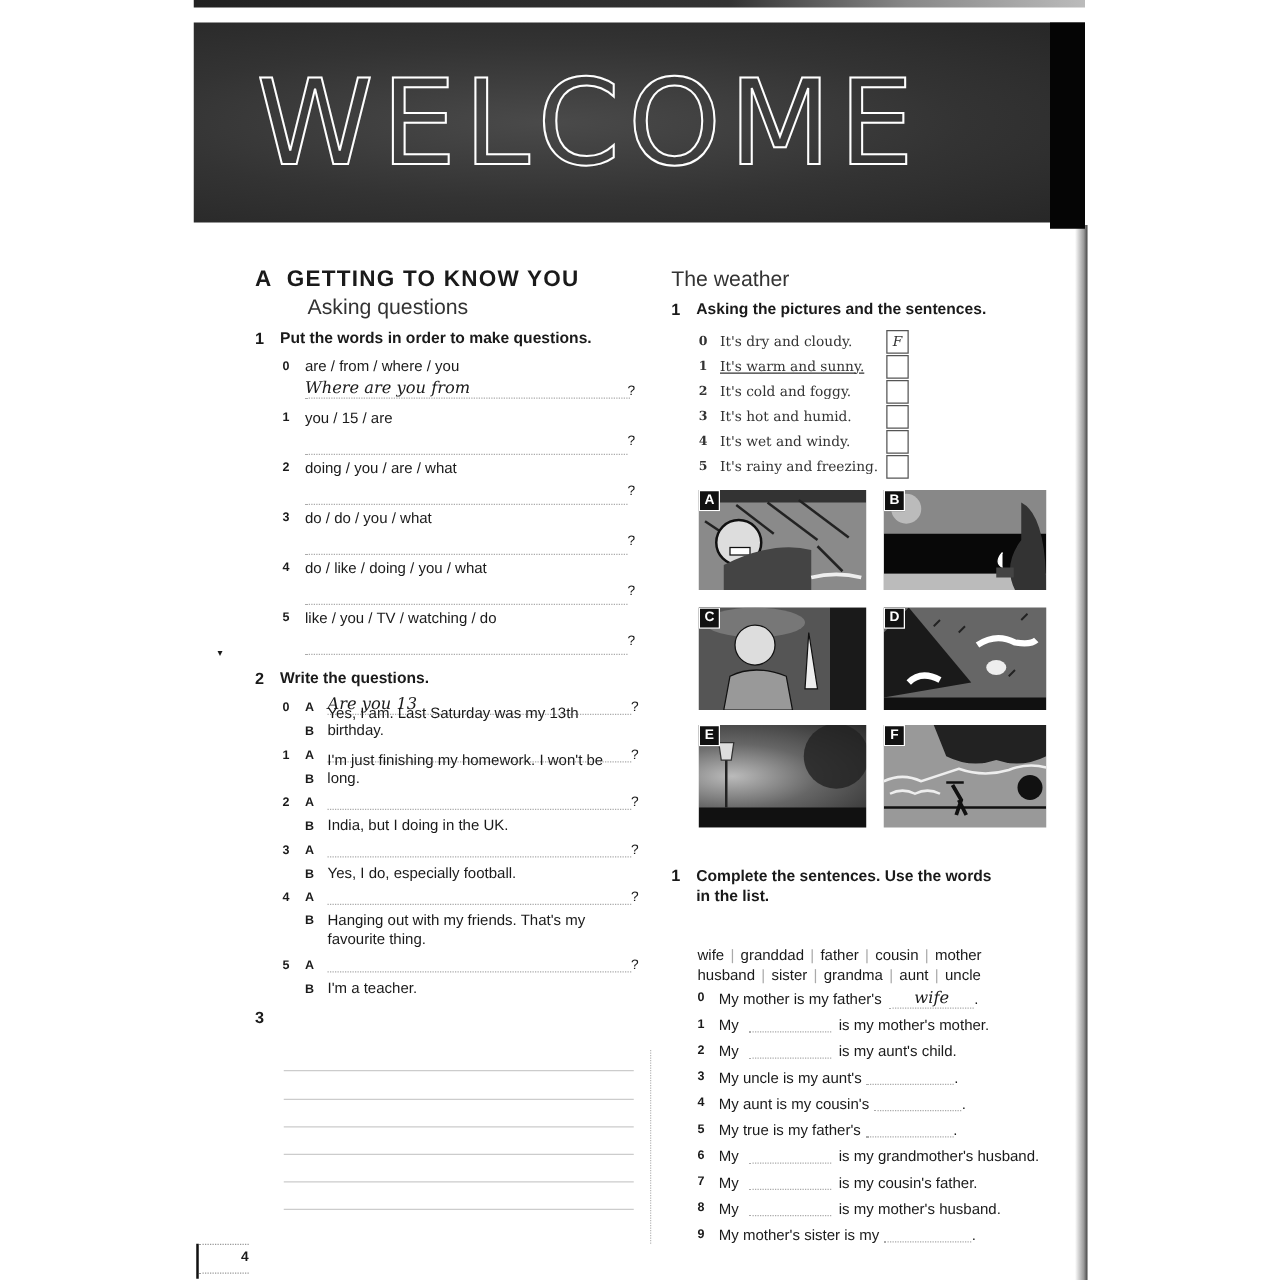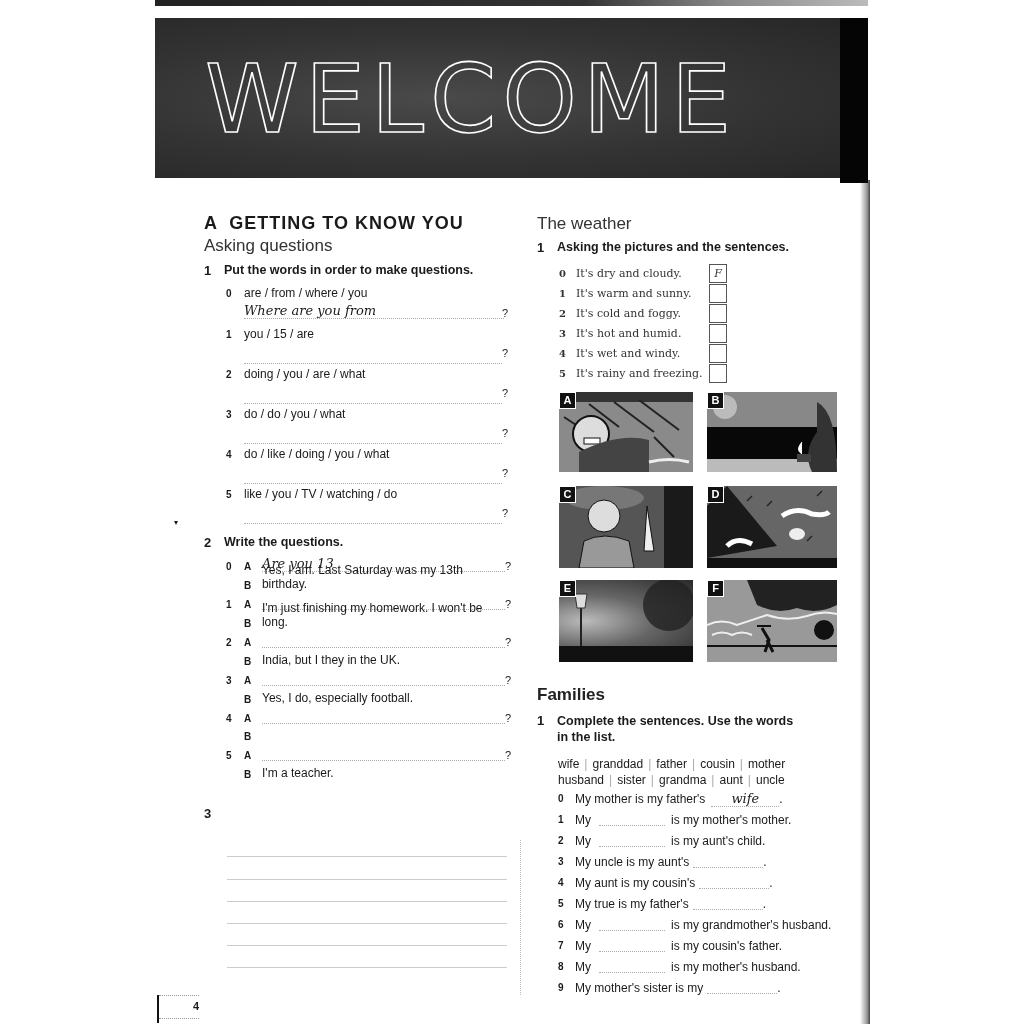--- a/index.html
+++ b/index.html
@@ -33,21 +33,21 @@
 <div class="topstrip"></div>
 <div class="page"></div>
 <div class="page-shadow"></div>
 
 <div class="banner"></div>
 <div class="banner-right"></div>
 <div class="banner-title">WELCOME</div>
 
 <div class="col" style="left:204px;top:213px;width:310px;">
   <div class="h-section" style="white-space:pre;">A  GETTING TO KNOW YOU</div>
-  <div class="h-sub" style="margin-top:2px;">Asking questions</div>
+  <div class="h-sub" style="margin-top:2px;margin-left:42px;">Asking questions</div>
 </div>
 
 <div class="col" style="left:204px;top:263px;width:300px;">
   <div class="ex">
       <span class="num">1</span>
       <span>Put the words in order to make questions.</span>
     </div>
 </div>
 
 <div class="col" style="left:226px;top:286px;width:280px;">
@@ -141,21 +141,21 @@
 
   <div style="display:flex;height:19px;align-items:flex-end;">
     <span style="width:18px;font-weight:bold;font-size:10px;">2</span>
     <span style="width:18px;font-weight:bold;font-size:10px;">A</span>
     <span class="line" style="flex:1;height:12px;"></span>
     <span style="font-size:11px;">?</span>
   </div>
   <div style="display:flex;height:19px;align-items:flex-end;">
     <span style="width:18px;"></span>
     <span style="width:18px;font-weight:bold;font-size:10px;">B</span>
-    <span>India, but I they in the UK.</span>
+    <span>India, but I doing in the UK.</span>
   </div>
 
   <div style="display:flex;height:19px;align-items:flex-end;">
     <span style="width:18px;font-weight:bold;font-size:10px;">3</span>
     <span style="width:18px;font-weight:bold;font-size:10px;">A</span>
     <span class="line" style="flex:1;height:12px;"></span>
     <span style="font-size:11px;">?</span>
   </div>
   <div style="display:flex;height:19px;align-items:flex-end;">
     <span style="width:18px;"></span>
@@ -165,20 +165,21 @@
 
   <div style="display:flex;height:19px;align-items:flex-end;">
     <span style="width:18px;font-weight:bold;font-size:10px;">4</span>
     <span style="width:18px;font-weight:bold;font-size:10px;">A</span>
     <span class="line" style="flex:1;height:12px;"></span>
     <span style="font-size:11px;">?</span>
   </div>
   <div style="display:flex;align-items:flex-start;padding-top:5px;">
     <span style="width:18px;"></span>
     <span style="width:18px;font-weight:bold;font-size:10px;padding-top:2px;">B</span>
+    <span style="width:220px;line-height:15px;">Hanging out with my friends. That's my favourite thing.</span>
   </div>
 
   <div style="display:flex;height:19px;align-items:flex-end;">
     <span style="width:18px;font-weight:bold;font-size:10px;">5</span>
     <span style="width:18px;font-weight:bold;font-size:10px;">A</span>
     <span class="line" style="flex:1;height:12px;"></span>
     <span style="font-size:11px;">?</span>
   </div>
   <div style="display:flex;height:19px;align-items:flex-end;">
     <span style="width:18px;"></span>
@@ -210,21 +211,21 @@
 </div>
 
 <div class="col" style="left:559px;top:263px;width:180px;font-family:'DejaVu Serif',serif;font-size:11px;color:#333;">
   <div style="display:flex;height:20px;align-items:center;">
       <span style="width:17px;font-weight:bold;font-size:10px;">0</span>
       <span style="width:133px;">It's dry and cloudy.</span>
       <span class="box">F</span>
     </div>
   <div style="display:flex;height:20px;align-items:center;">
       <span style="width:17px;font-weight:bold;font-size:10px;">1</span>
-      <span style="width:133px;">It's warm and sunny.</span>
+      <span style="width:133px;text-decoration:underline;">It's warm and sunny.</span>
       <span class="box"></span>
     </div>
   <div style="display:flex;height:20px;align-items:center;">
       <span style="width:17px;font-weight:bold;font-size:10px;">2</span>
       <span style="width:133px;">It's cold and foggy.</span>
       <span class="box"></span>
     </div>
   <div style="display:flex;height:20px;align-items:center;">
       <span style="width:17px;font-weight:bold;font-size:10px;">3</span>
       <span style="width:133px;">It's hot and humid.</span>
@@ -312,21 +313,20 @@
     <path d="M5 55 Q15 50 25 55 Q35 50 45 55" stroke="#eee" stroke-width="2" fill="none"></path>
     <line x1="0" y1="66" x2="130" y2="66" stroke="#111" stroke-width="2"></line>
     <circle cx="117" cy="50" r="10" fill="#111"></circle>
     <path d="M55 48 L62 60 L58 72 M60 60 L66 72" stroke="#111" stroke-width="3" fill="none"></path>
     <line x1="50" y1="46" x2="64" y2="46" stroke="#111" stroke-width="2"></line>
   </svg>
   <span class="lbl">F</span>
 </div>
 
 <div class="col" style="left:537px;top:685px;width:300px;">
-  <div class="h-sub" style="font-weight:bold;color:#222;">Families</div>
   <div class="ex" style="margin-top:8px;">
       <span class="num">1</span>
       <span style="width:250px;line-height:16px;">Complete the sentences. Use the words in the list.</span>
     </div>
 </div>
 
 <div class="col wordlist" style="left:558px;top:756px;width:260px;font-size:12px;line-height:16px;">
   <div>
     <span>wife</span><span class="sep">|</span><span>granddad</span><span class="sep">|</span><span>father</span><span class="sep">|</span><span>cousin</span><span class="sep">|</span><span>mother</span>
   </div>

